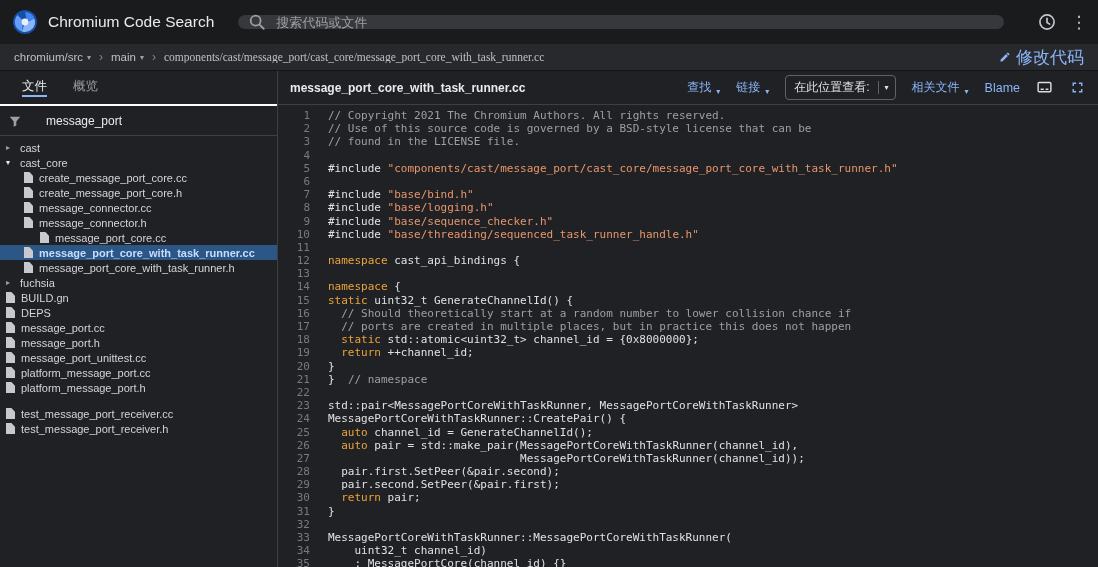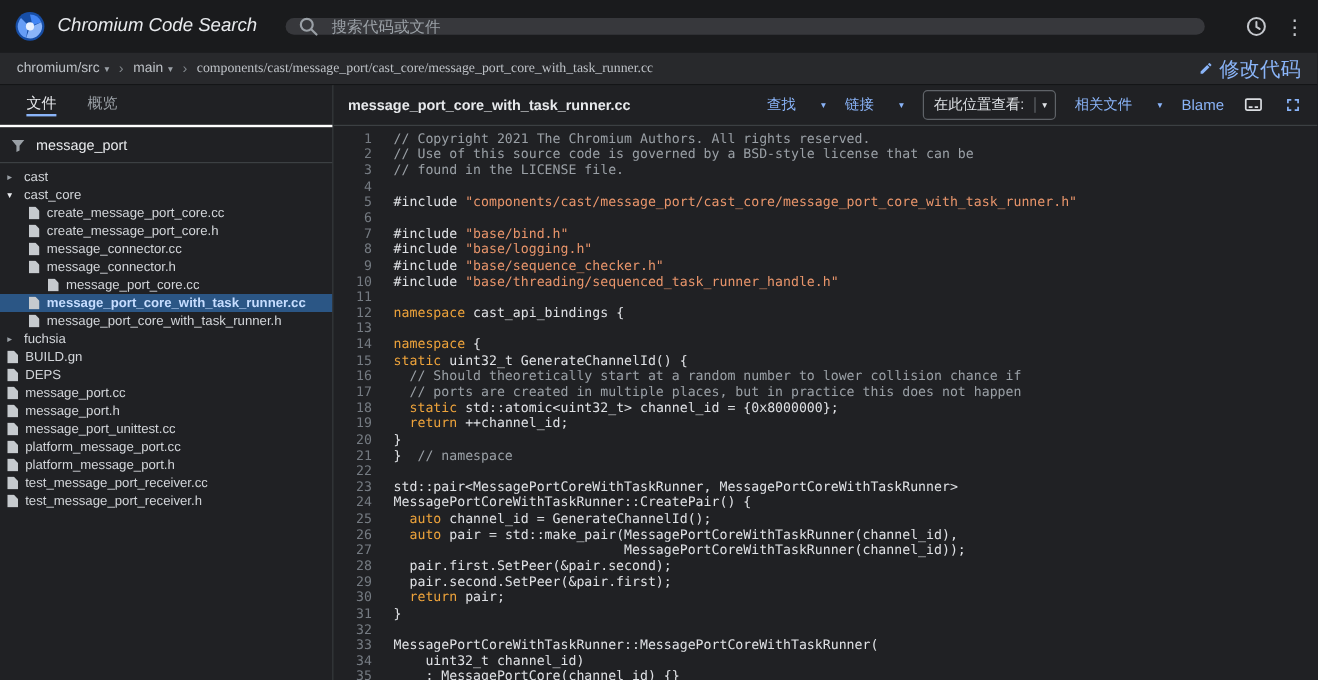--- a/index.html
+++ b/index.html
@@ -3,21 +3,21 @@
 <meta charset="utf-8">
 <style>
   html,body{margin:0;padding:0;background:#202124;}
   body{width:1098px;height:567px;overflow:hidden;font-family:"Liberation Sans",sans-serif;
        -webkit-font-smoothing:antialiased;}
   .app{width:1098px;height:567px;display:flex;flex-direction:column;background:#202124;}
 
   
   .topbar{height:44px;flex:0 0 44px;background:#1a1b1d;display:flex;align-items:center;padding:0 12px;}
   .logo{width:26px;height:26px;flex:0 0 26px;cursor:pointer;}
-  .app-title{color:#e8eaed;font-size:15.5px;margin-left:10px;white-space:nowrap;font-style:italic;}
+  .app-title{color:#e8eaed;font-size:15.5px;margin-left:10px;white-space:nowrap;}
   .searchbar{flex:1;height:14px;background:#37383c;border-radius:8px;margin:0 18px 0 24px;
              display:flex;align-items:center;padding:0 10px;}
   .search-ic{width:18px;height:18px;display:inline-flex;margin-right:8px;}
   .search-input{flex:1;background:transparent;border:none;outline:none;color:#e8eaed;
                 font-size:13px;font-family:"Liberation Sans",sans-serif;}
   .search-input::placeholder{color:#9aa0a6;}
   .hdr-ic{width:22px;height:22px;display:flex;align-items:center;justify-content:center;
           margin-left:14px;cursor:pointer;color:#c4c7cc;}
   .kebab{font-size:17px;line-height:1;width:14px;}
 
@@ -35,42 +35,42 @@
   
   .content{flex:1;display:flex;min-height:0;}
   .sidebar{width:277px;flex:0 0 277px;border-right:1px solid #3c4043;display:flex;
            flex-direction:column;background:#202124;min-height:0;}
   .tabs{height:33px;flex:0 0 33px;border-bottom:2px solid #ffffff;display:flex;align-items:center;
         padding:0 22px;gap:26px;}
   .tab{display:flex;align-items:center;font-size:12.5px;color:#9aa0a6;cursor:pointer;
        border-bottom:2px solid transparent;}
   .tab.active{color:#e8eaed;border-bottom-color:var(--accent);}
   .filter-row{height:29px;flex:0 0 29px;border-bottom:1px solid #3c4043;display:flex;
-              align-items:center;padding:0 8px;}
+              align-items:center;padding:0 8px;gap:16px;}
   .filter-ic{display:inline-flex;width:14px;height:14px;margin-right:6px;}
   .filter-input{flex:1;background:transparent;border:none;outline:none;color:#e8eaed;
                 font-size:12px;font-family:"Liberation Sans",sans-serif;}
   .tree{flex:1;overflow:hidden;padding-top:4px;}
   .tree-row{height:15px;display:flex;align-items:center;font-size:11px;color:#d2d5d9;
             cursor:pointer;white-space:nowrap;}
   .tree-row.selected{background:var(--selection);}
   .tree-row.selected .tree-label{color:#c6ddff;font-weight:bold;}
   .caret{width:14px;flex:0 0 14px;font-size:8px;color:#9aa0a6;text-align:left;}
   .caret.open{color:#e8eaed;}
   .file-ic{width:9px;height:11px;flex:0 0 9px;margin-right:6px;background:#c6cace;
            clip-path:polygon(0 0,60% 0,100% 35%,100% 100%,0 100%);}
   .tree-label{overflow:hidden;text-overflow:ellipsis;}
 
   
   .main{flex:1;display:flex;flex-direction:column;min-width:0;min-height:0;background:#202124;}
   .file-header{height:33px;flex:0 0 33px;border-bottom:1px solid #3c4043;display:flex;
                align-items:center;padding:0 12px;}
   .file-title{color:#e8eaed;font-size:12px;font-weight:bold;white-space:nowrap;}
   .toolbar{margin-left:auto;display:flex;align-items:center;gap:16px;}
-  .tb-btn{display:inline-flex;align-items:center;gap:21px;color:var(--accent);font-size:12px;
+  .tb-btn{display:inline-flex;align-items:flex-end;gap:5px;color:var(--accent);font-size:12px;
           cursor:pointer;white-space:nowrap;background:none;border:none;
           font-family:"Liberation Sans",sans-serif;padding:0;}
   .tb-caret{font-size:8px;color:var(--accent);}
   .tb-select{display:inline-flex;align-items:center;border:1px solid #5f6368;border-radius:4px;
              padding:3px 0 3px 8px;color:#dfe2e6;font-size:12px;cursor:pointer;white-space:nowrap;}
   .tbs-caret{font-size:8px;color:#dfe2e6;border-left:1px solid #5f6368;padding:2px 6px;margin-left:8px;}
   .blame{font-weight:500;font-size:12.5px;}
   .tb-ic{display:inline-flex;width:17px;height:17px;cursor:pointer;}
 
   
@@ -218,21 +218,21 @@
             <span class="tree-label">message_port_unittest.cc</span>
           </div>
           <div class="tree-row" style="padding-left: 6px;">
             <span class="file-ic"></span>
             <span class="tree-label">platform_message_port.cc</span>
           </div>
           <div class="tree-row" style="padding-left: 6px;">
             <span class="file-ic"></span>
             <span class="tree-label">platform_message_port.h</span>
           </div>
-          <div class="tree-row" style="padding-left: 6px;">
+          <div class="tree-row" style="padding-left: 6px; margin-top: 11px;">
             <span class="file-ic"></span>
             <span class="tree-label">test_message_port_receiver.cc</span>
           </div>
           <div class="tree-row" style="padding-left: 6px;">
             <span class="file-ic"></span>
             <span class="tree-label">test_message_port_receiver.h</span>
           </div>
         </div>
     </aside>
 

